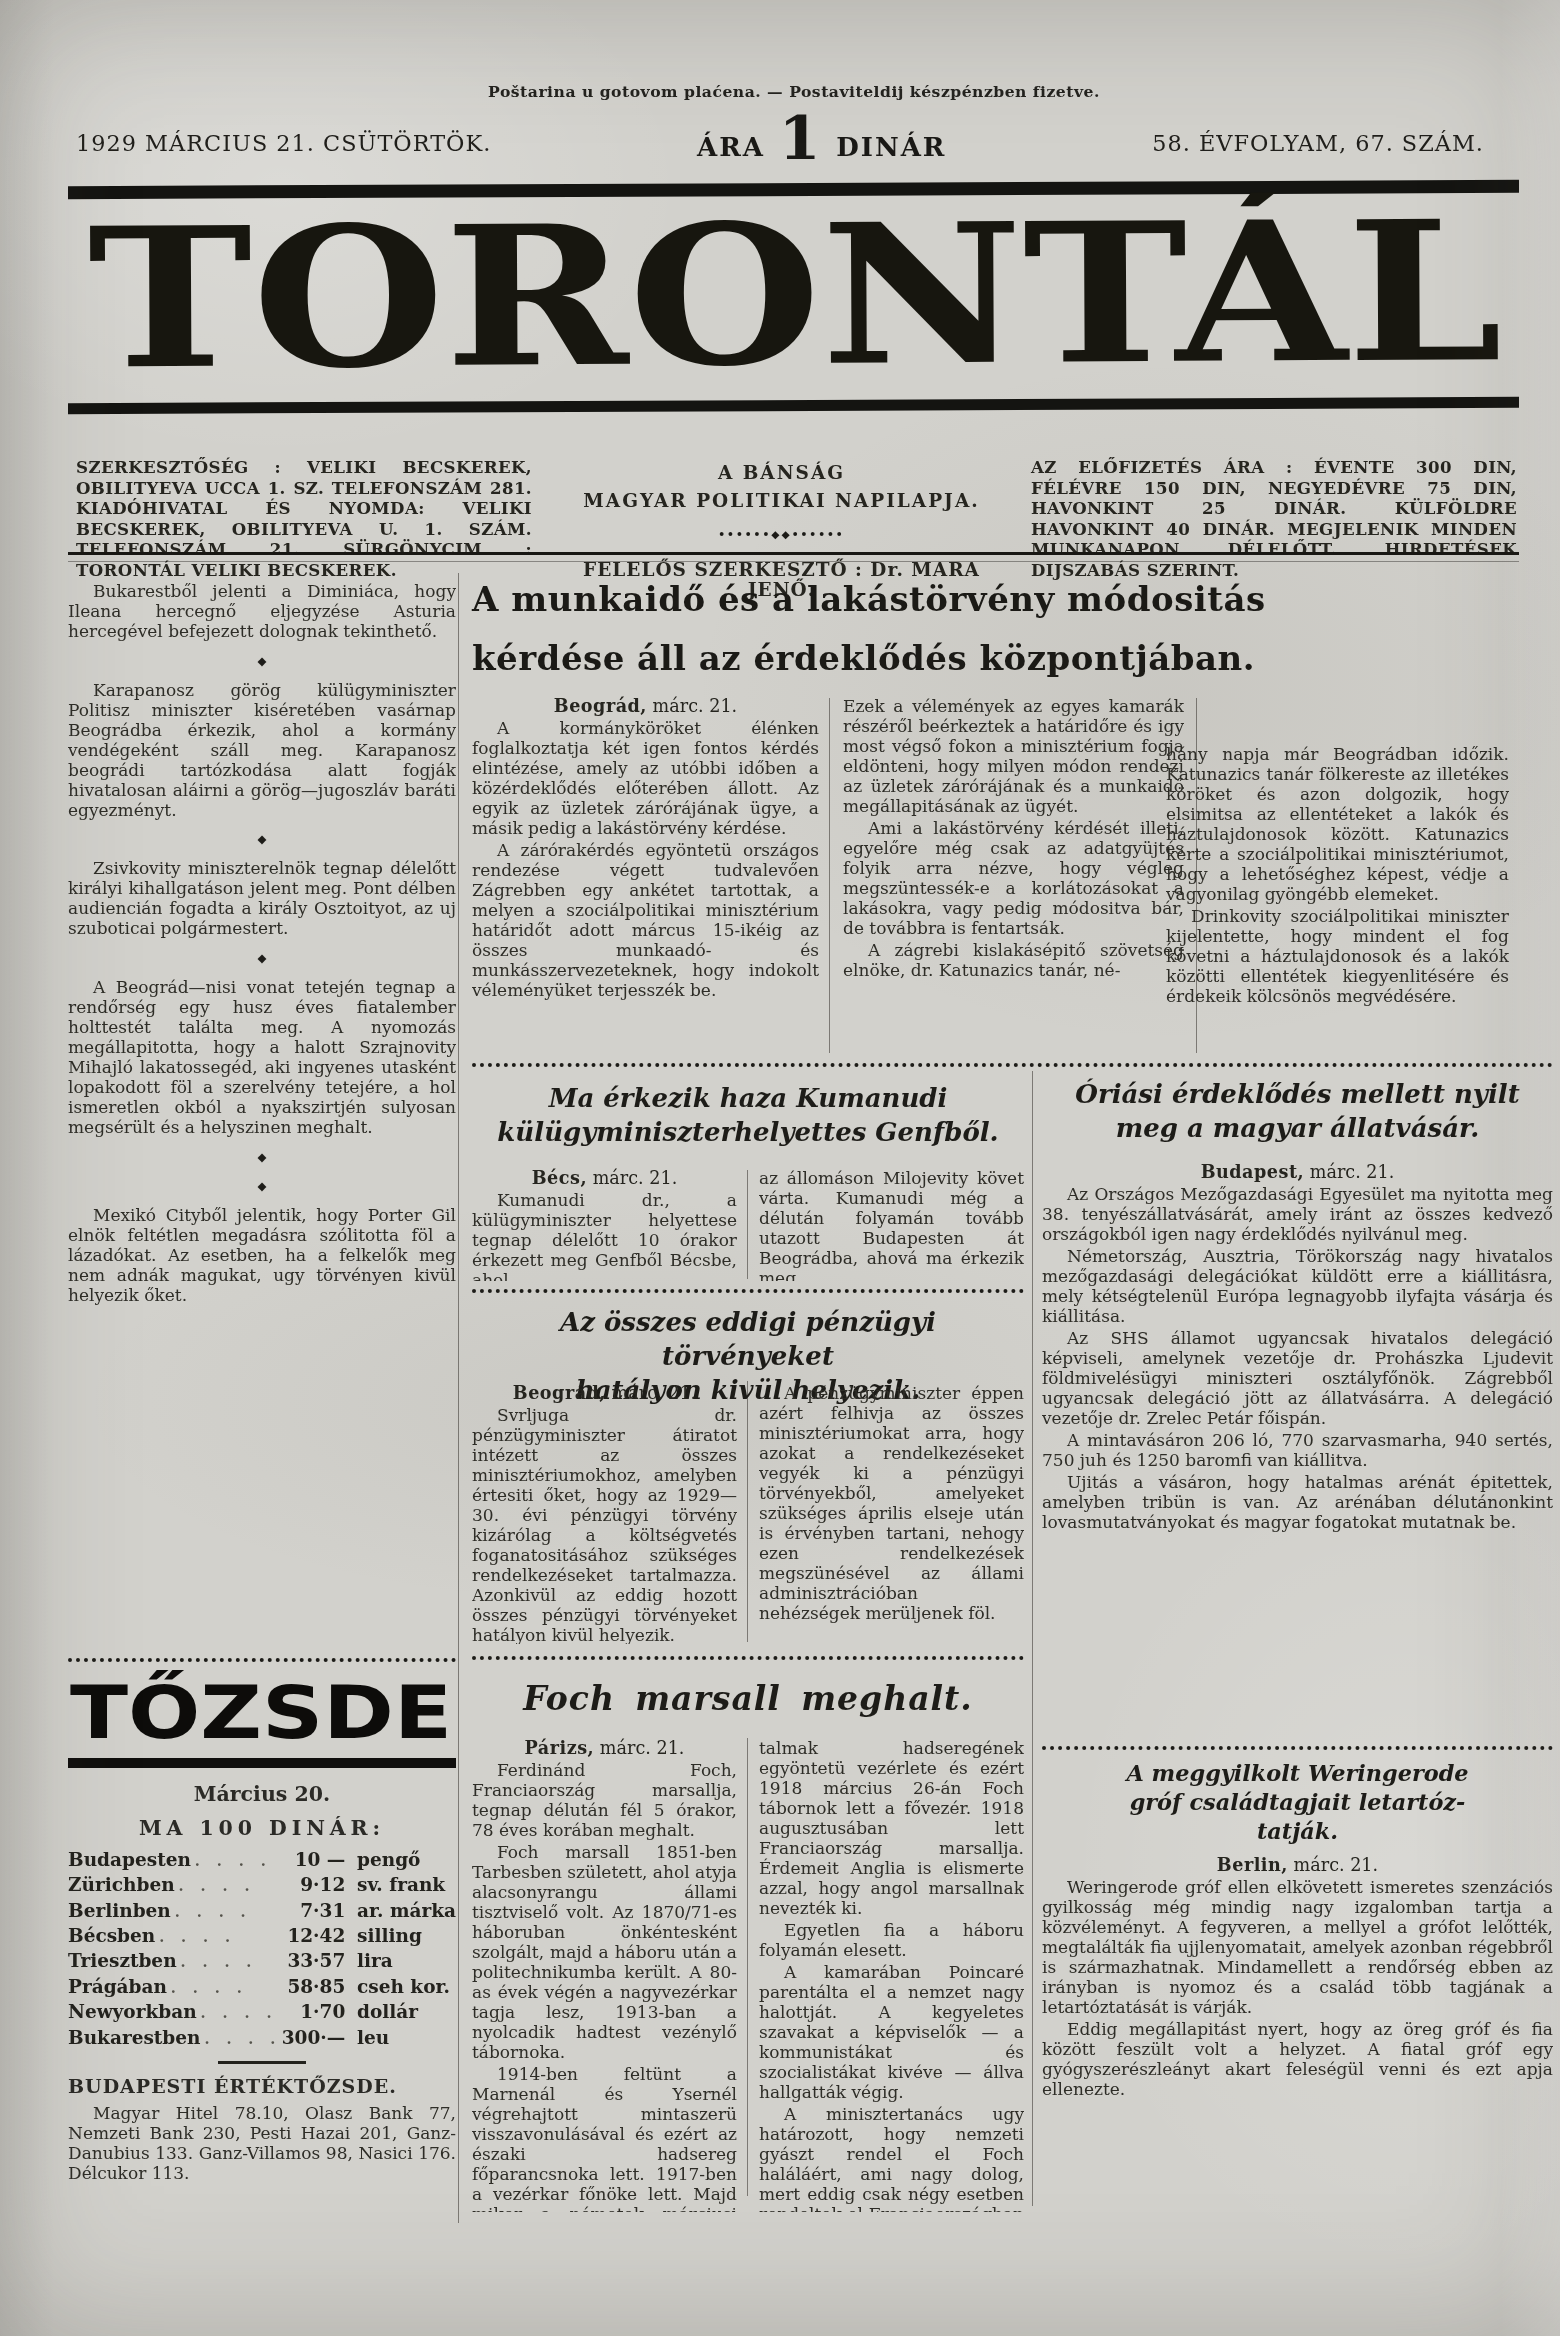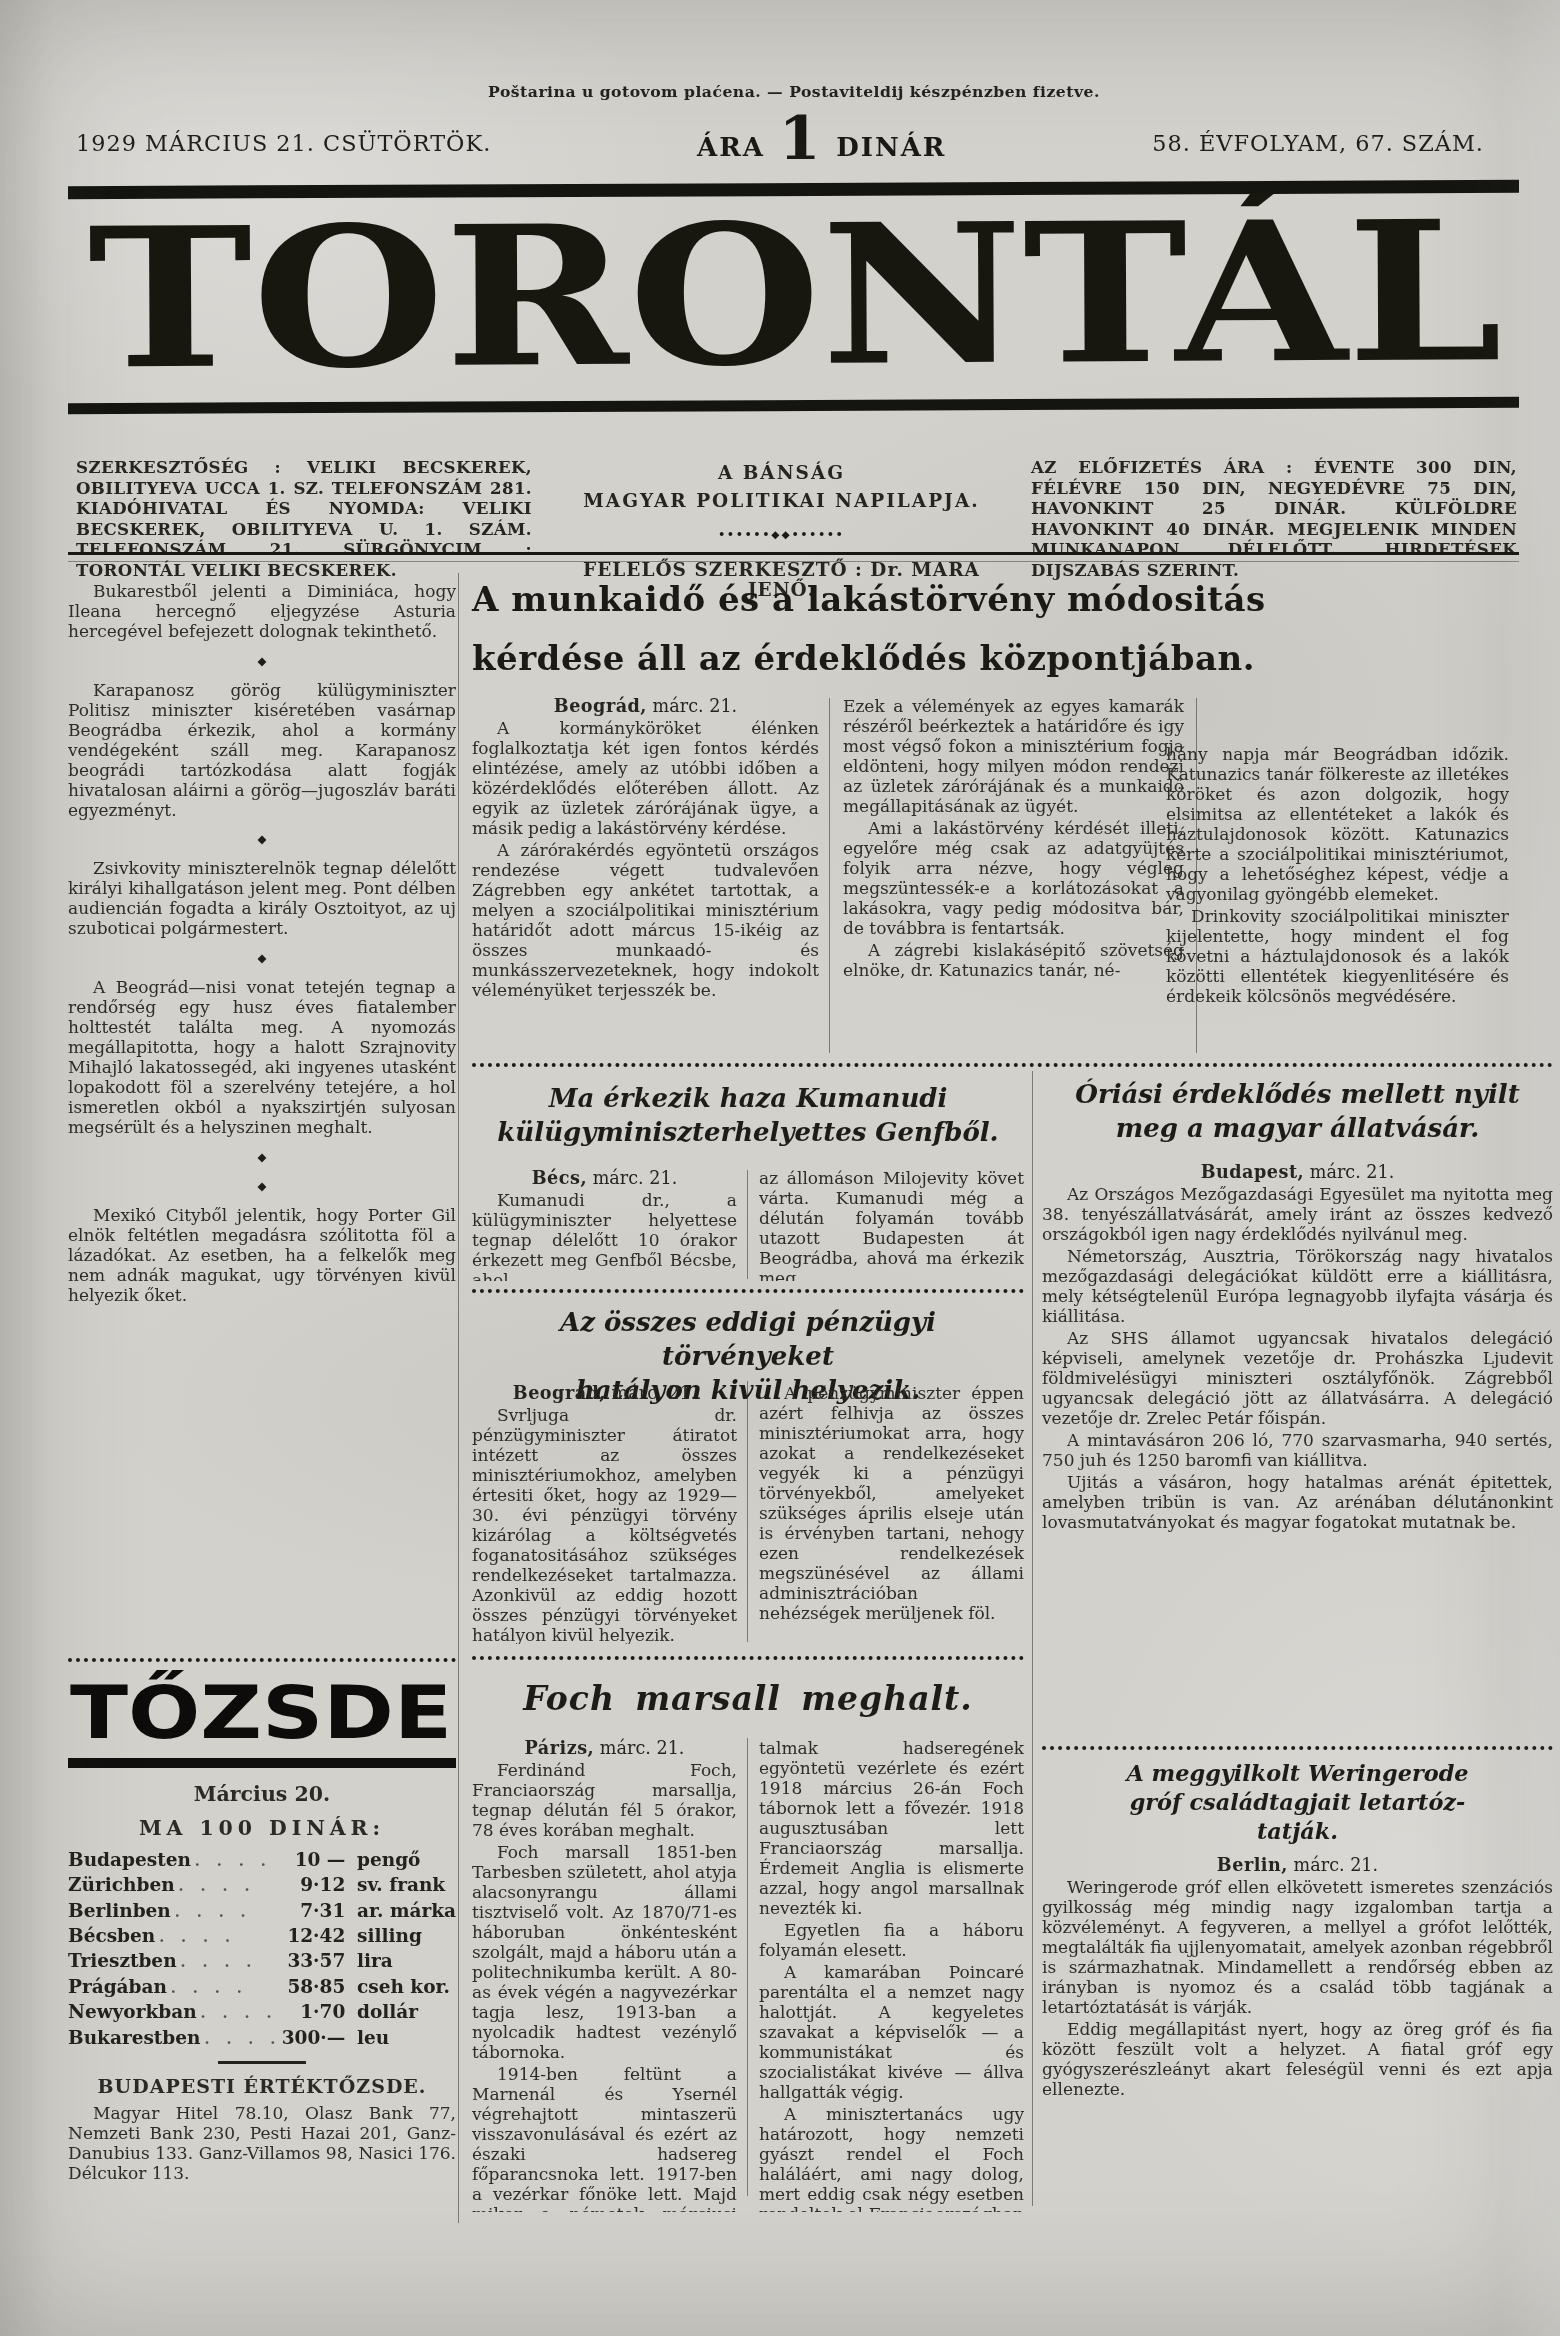--- a/index.html
+++ b/index.html
@@ -54,21 +54,21 @@
   .clip{overflow:hidden;}
   
   .tz-date{text-align:center;font-weight:bold;font-size:20.5px;margin:13.7px 0 9.8px 0;}
   .tz-head{text-align:center;font-weight:bold;font-size:20.5px;letter-spacing:4.9px;margin-bottom:7.8px;}
   .tz-row{display:flex;align-items:baseline;font-weight:bold;font-size:18.5px;line-height:24.4px;color:#23221d;}
   .tz-place{white-space:nowrap;}
   .tz-lead{flex:1;overflow:hidden;white-space:nowrap;color:#55534b;font-size:14.6px;letter-spacing:5.9px;padding:0 3.9px;}
   .tz-val{width:70px;text-align:right;white-space:nowrap;}
   .tz-unit{width:99px;padding-left:11.7px;white-space:nowrap;}
   .tz-minirule{width:88px;height:2.9px;background:#23221d;margin:9.8px auto 11.7px auto;}
-  .tz-stock-title{text-align:center;font-weight:bold;font-size:19px;letter-spacing:1px;margin-bottom:5.9px;}
+  .tz-stock-title{text-align:left;font-weight:bold;font-size:19px;letter-spacing:1px;margin-bottom:5.9px;}
   .tz-bar{height:10.7px;background:#100f0d;margin-top:2px;}
 </style>
 </head>
 <body>
 
 <div class="page">
 
   <div class="abs notice">Poštarina u gotovom plaćena. — Postaviteldij készpénzben fizetve.</div>
 
   <div class="abs daterow">

